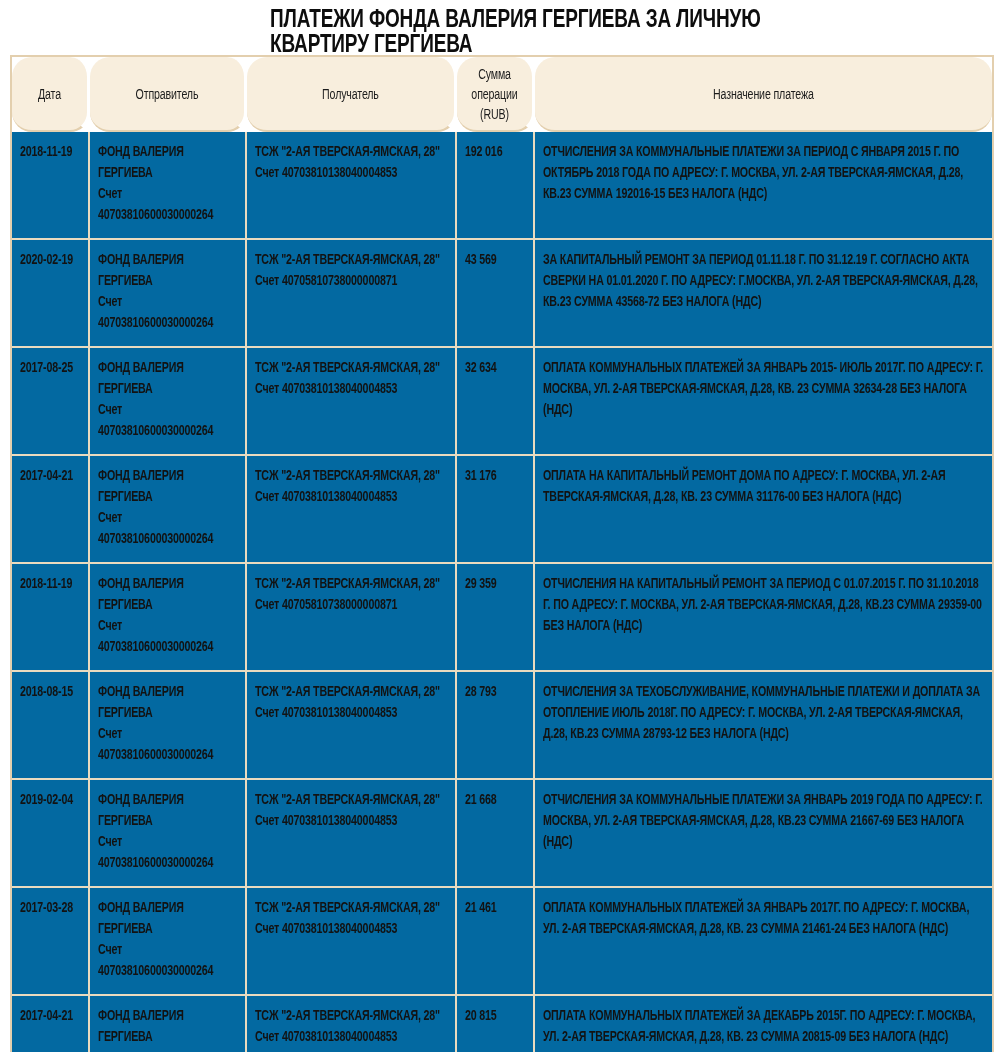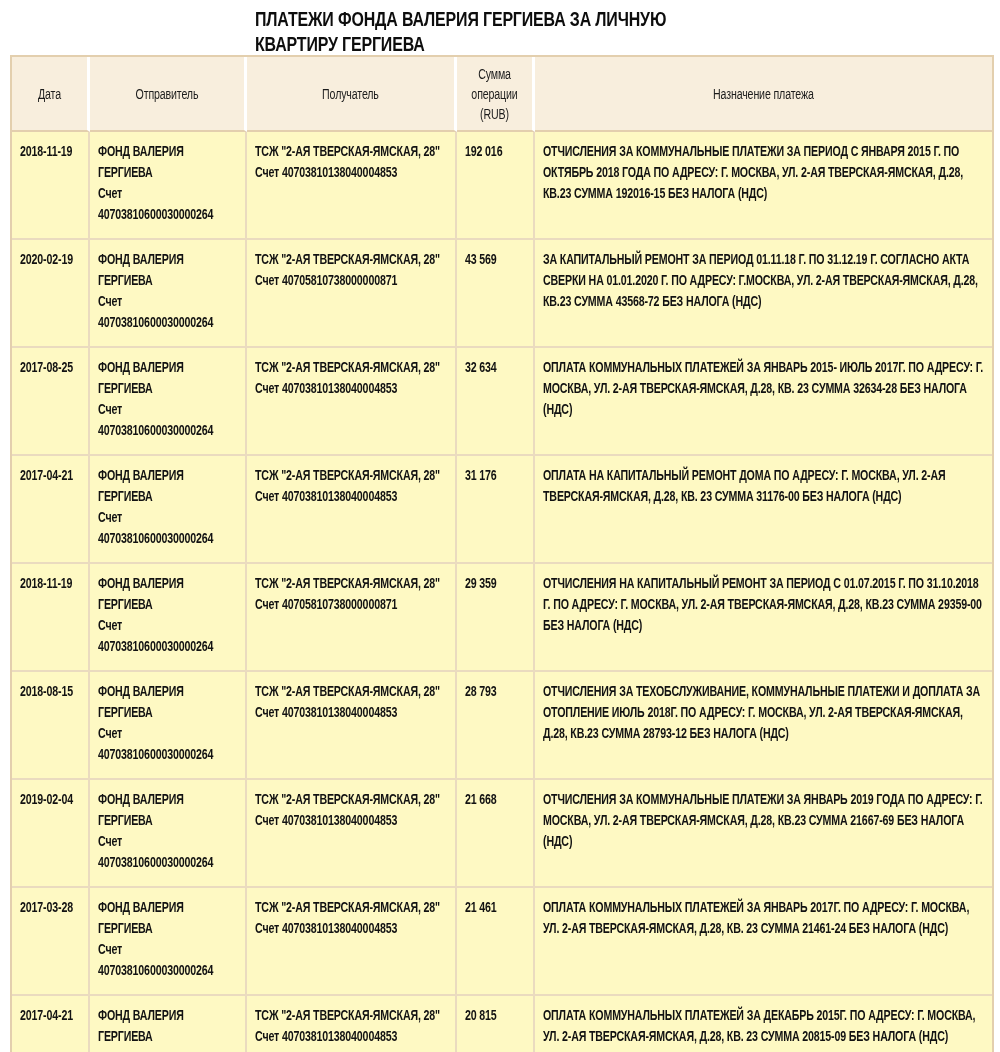--- a/index.html
+++ b/index.html
@@ -9,22 +9,22 @@
   }
   
   .cnd{
     display:block;
     transform:scaleX(0.76);
     transform-origin:0 0;
     width:131.5%;
     letter-spacing:-0.2px;
   }
   .page-title{
-    position:absolute;left:255px;top:6px;width:560px;
-    font-size:21px;font-weight:700;line-height:25px;color:#0d0d0d;
+    position:absolute;left:270px;top:6px;width:560px;
+    font-size:25px;font-weight:700;line-height:25px;color:#0d0d0d;
     text-transform:uppercase;
   }
   .page-title .line{display:block;}
   table.payments{
     position:absolute;left:10px;top:55px;width:980px;
     border-collapse:separate;border-spacing:0;
     border:2px solid #e3cfae;
     table-layout:fixed;
     background:#ffffff;
   }
@@ -33,29 +33,30 @@
   col.c-recipient{width:210px;}
   col.c-amount{width:78px;}
   col.c-purpose{width:457px;}
   th{
     background:#f8eedd;
     font-weight:400;font-size:14px;line-height:20px;color:#1c1c1c;
     text-align:center;vertical-align:middle;
     height:65px;padding:4px 4px;
     border-right:3px solid #ffffff;
     border-bottom:2px solid #e3cfae;
+    border-radius:20px;
   }
   th:last-child{border-right:0;margin-top:40px;}
   td{
     font-weight:700;font-size:14px;line-height:21px;color:#121212;
     vertical-align:top;text-align:left;
     height:91px;padding:9px 7px 6px 8px;
     border-right:2px solid #eadbbf;
     border-bottom:2px solid #eadbbf;
-    background:#fef9c3;
+    background:#0369a1;
     overflow:hidden;
   }
   td:last-child{border-right:0;}
   tr:last-child td{border-bottom:0;}
   .blk{display:block;}
 </style>
 </head>
 <body>
 
 <div class="page-title">

